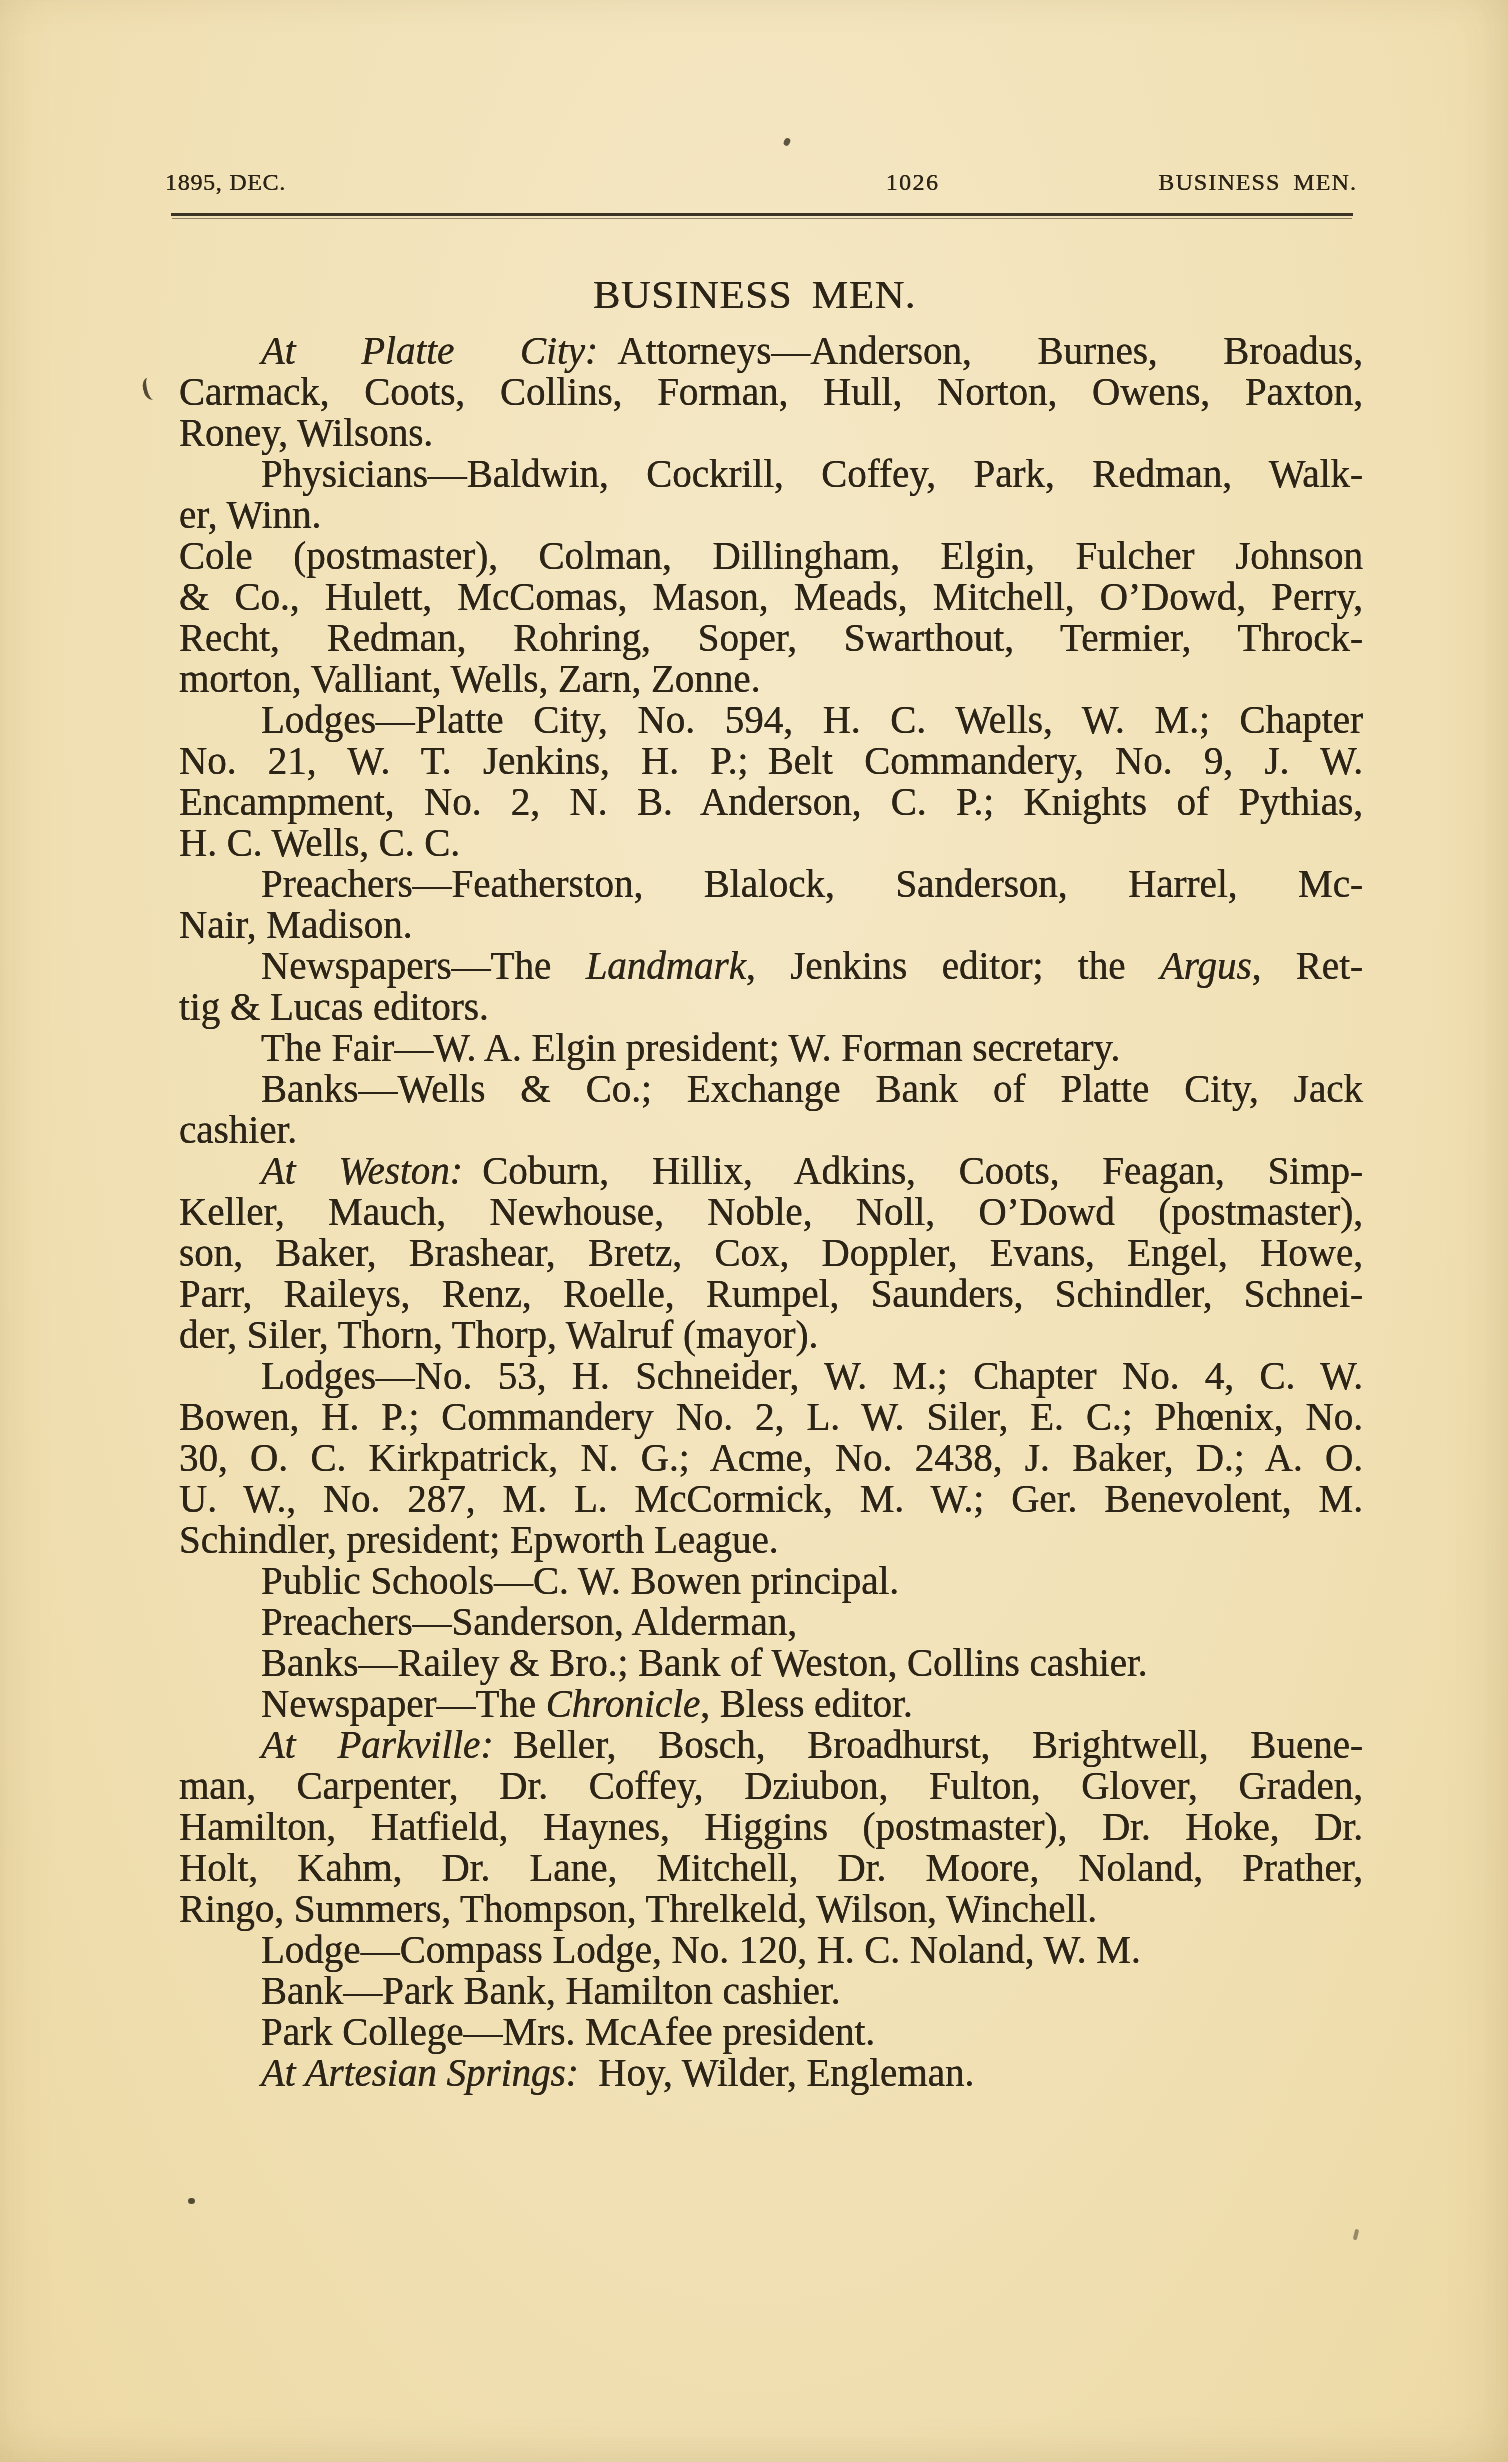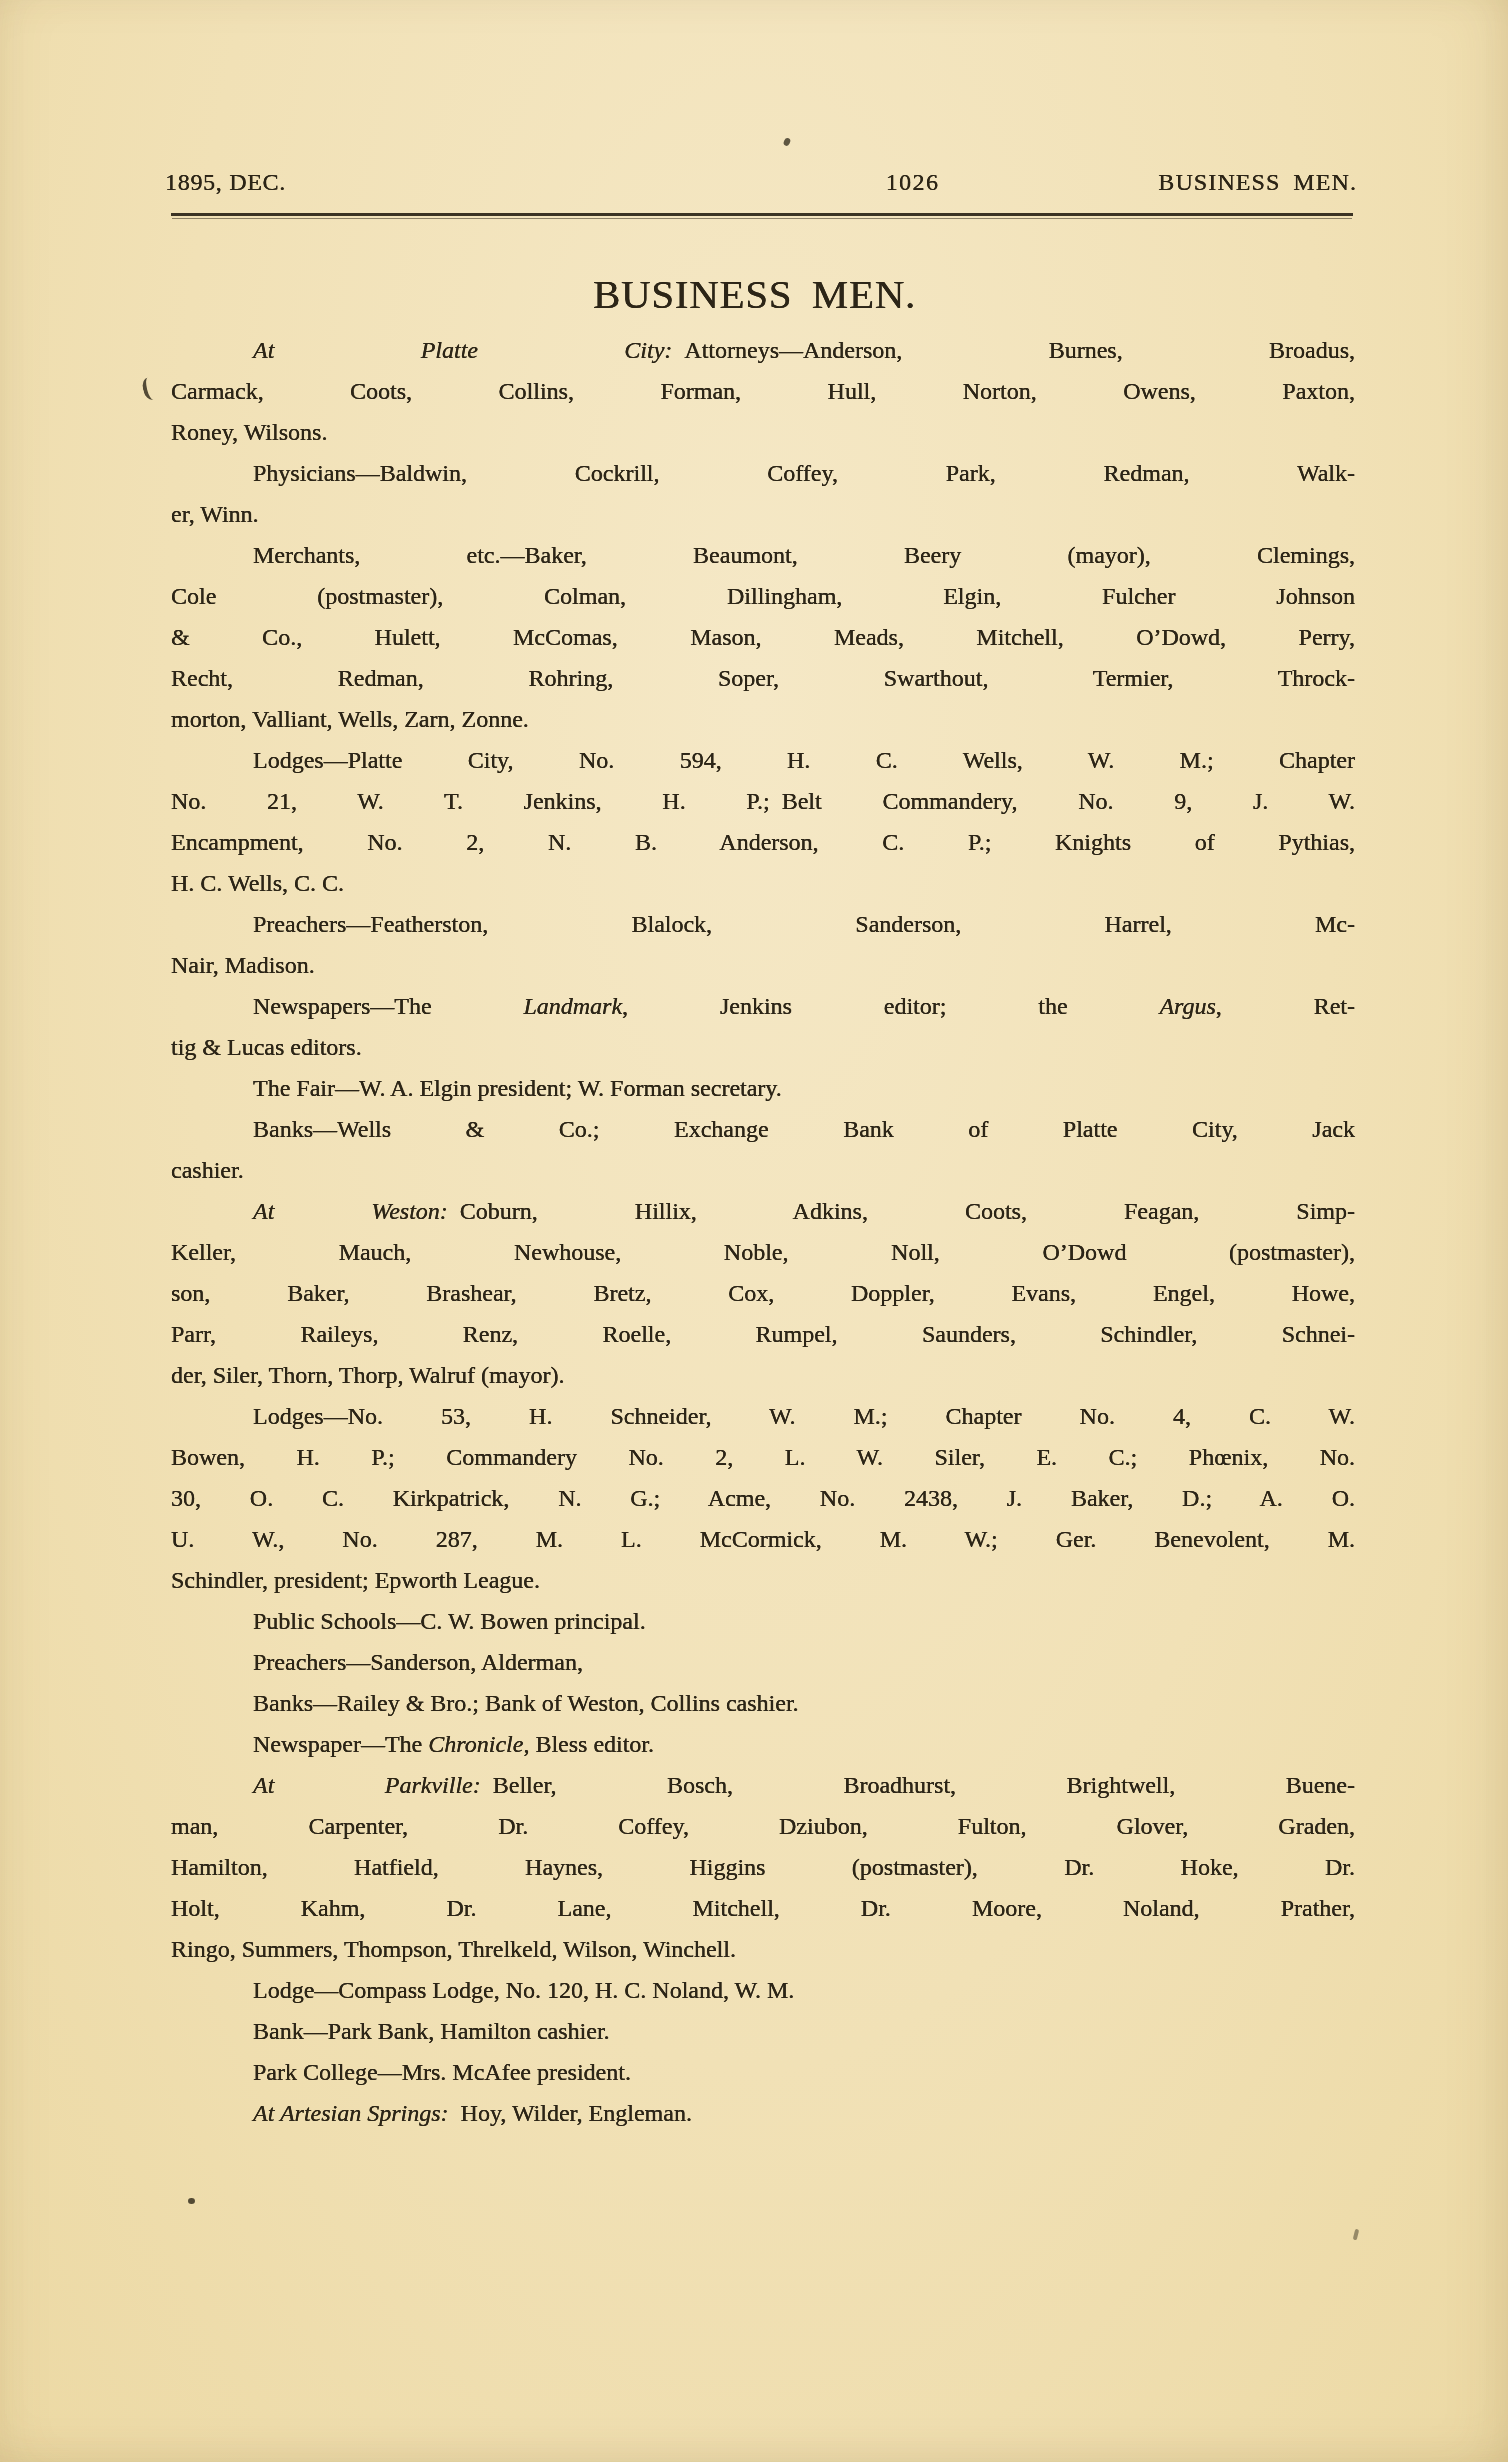--- a/index.html
+++ b/index.html
@@ -44,22 +44,22 @@
     border-top:1.4px solid rgba(44,37,23,.55);
   }
   
   .title{
     position:absolute;left:0;right:0;top:272px;
     text-align:center;font-size:41px;line-height:44px;
     letter-spacing:0.7px;word-spacing:8.6px;
   }
   
   .body-block{
-    position:absolute;left:171px;top:330px;width:1184px;
-    font-size:24px;line-height:41px;
+    position:absolute;left:179px;top:330px;width:1184px;
+    font-size:39px;line-height:41px;
   }
   .para{margin:0;}
   .line{
     text-align:justify;
     text-align-last:justify;
     white-space:nowrap;
   }
   .line.last{text-align-last:left;}
   .line.first{text-indent:82px;}
   .it{font-style:italic;}
@@ -89,21 +89,20 @@
       <div class="para">
         <div class="line first"><span class="it">At Platte City:</span><span> Attorneys—Anderson, Burnes, Broadus,</span></div>
         <div class="line"><span>Carmack, Coots, Collins, Forman, Hull, Norton, Owens, Paxton,</span></div>
         <div class="line last"><span>Roney, Wilsons.</span></div>
       </div>
       <div class="para">
         <div class="line first"><span>Physicians—Baldwin, Cockrill, Coffey, Park, Redman, Walk-</span></div>
         <div class="line last"><span>er, Winn.</span></div>
       </div>
       <div class="para">
-        <div class="line first"><span>Merchants, etc.—Baker, Beaumont, Beery (mayor), Clemings,</span></div>
         <div class="line"><span>Cole (postmaster), Colman, Dillingham, Elgin, Fulcher Johnson</span></div>
         <div class="line"><span>&amp; Co., Hulett, McComas, Mason, Meads, Mitchell, O’Dowd, Perry,</span></div>
         <div class="line"><span>Recht, Redman, Rohring, Soper, Swarthout, Termier, Throck-</span></div>
         <div class="line last"><span>morton, Valliant, Wells, Zarn, Zonne.</span></div>
       </div>
       <div class="para">
         <div class="line first"><span>Lodges—Platte City, No. 594, H. C. Wells, W. M.; Chapter</span></div>
         <div class="line"><span>No. 21, W. T. Jenkins, H. P.; Belt Commandery, No. 9, J. W.</span></div>
         <div class="line"><span>Encampment, No. 2, N. B. Anderson, C. P.; Knights of Pythias,</span></div>
         <div class="line last"><span>H. C. Wells, C. C.</span></div>

